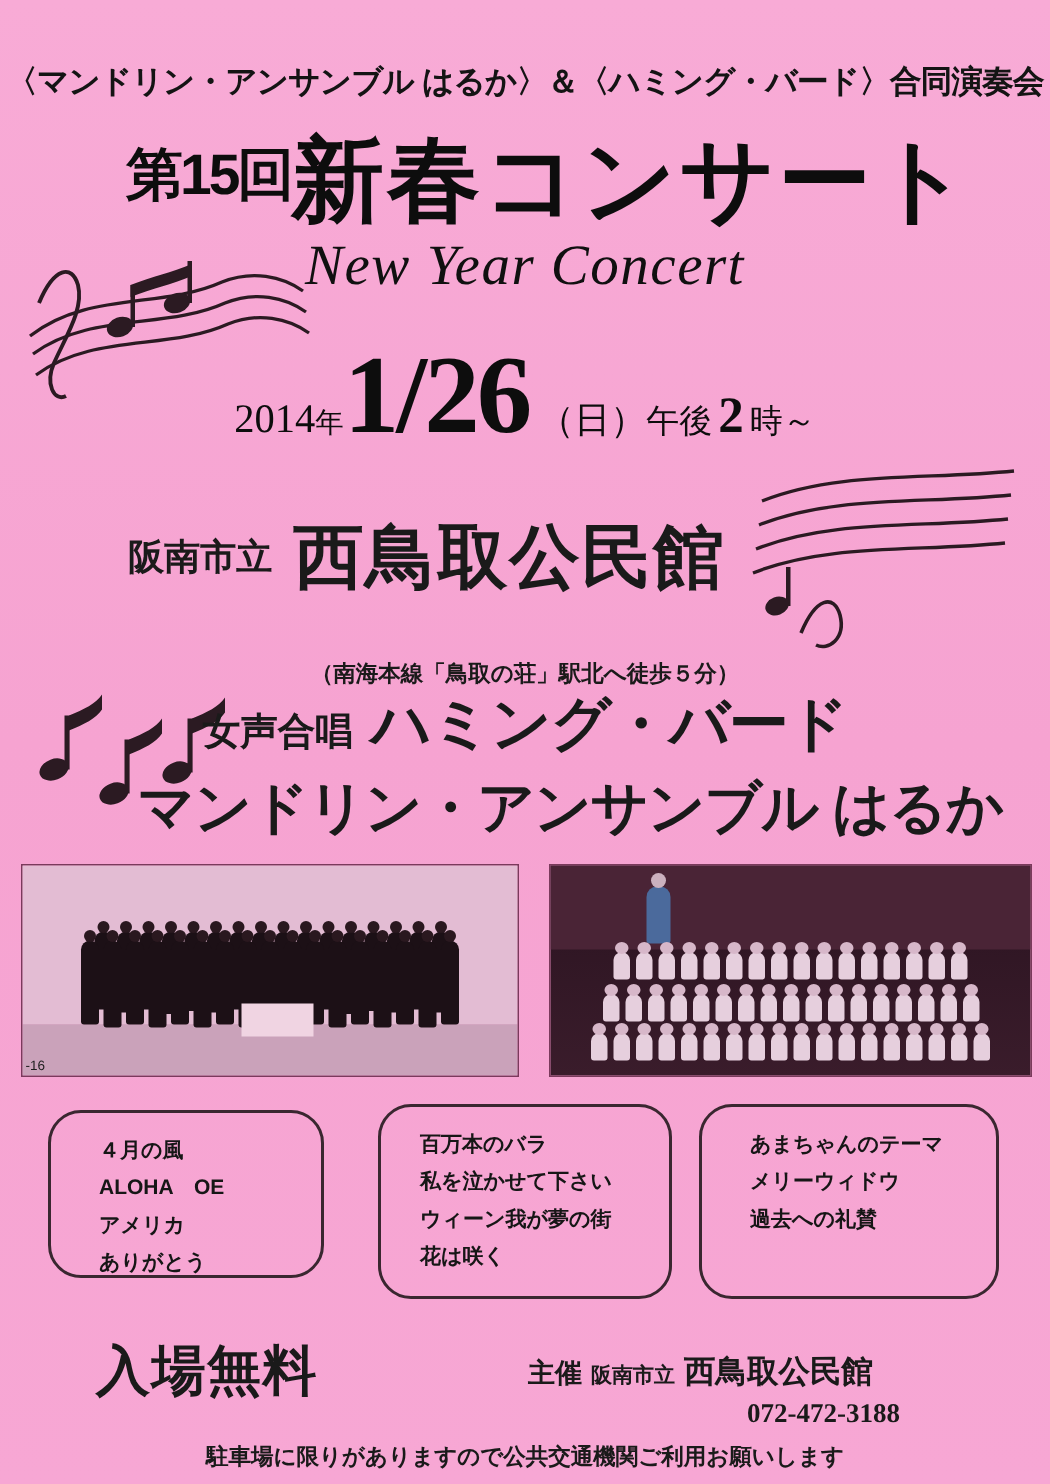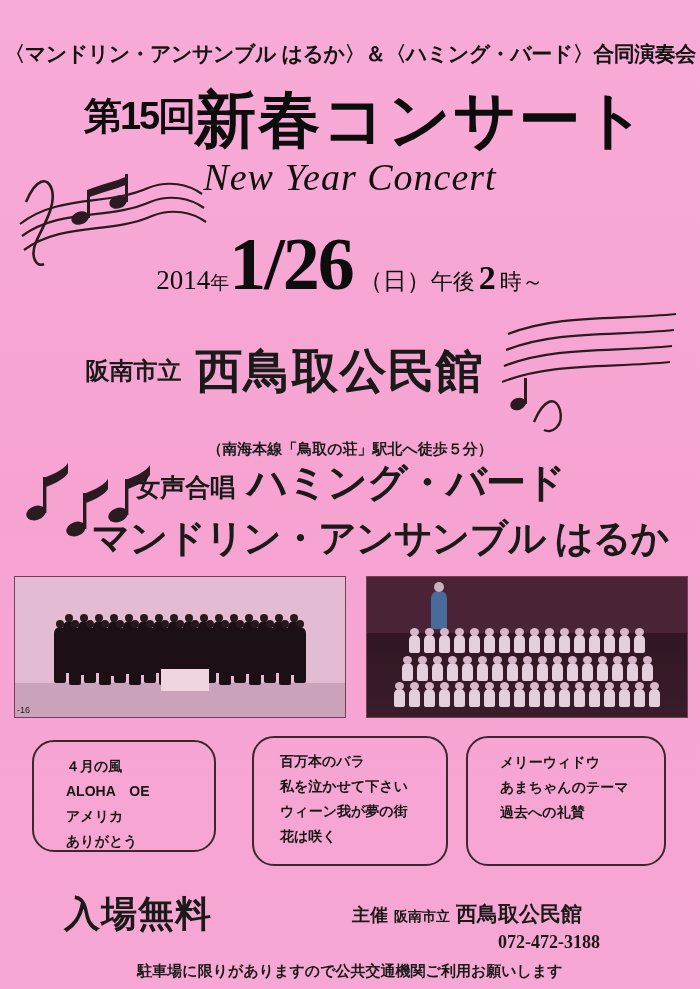--- a/index.html
+++ b/index.html
@@ -291,21 +291,21 @@
     font-weight: bold;
     line-height: 25px;
     white-space: nowrap;
     text-align: center;
     color: #161616;
   }
   .prog-1 { left: 32px;  top: 740px; width: 184px; height: 112px; }
   .prog-2 { left: 252px; top: 736px; width: 196px; height: 130px; }
   .prog-3 { left: 466px; top: 736px; width: 200px; height: 130px; }
   .prog-1 li { text-align: left; padding-left: 22px; }
-  .prog-2 li { text-align: left; padding-left: 16px; font-family: Liberation Mono, monospace; }
+  .prog-2 li { text-align: left; padding-left: 16px; }
   .prog-3 li { text-align: left; padding-left: 22px; }
 
   
   .free-adm {
     position: absolute;
     left: 64px;
     top: 890px;
     font-size: 36px;
     font-weight: bold;
     letter-spacing: 1px;
@@ -536,22 +536,22 @@
     <ul>
       <li>百万本のバラ</li>
       <li>私を泣かせて下さい</li>
       <li>ウィーン我が夢の街</li>
       <li>花は咲く</li>
     </ul>
   </div>
 
   <div class="prog prog-3">
     <ul>
+      <li>あまちゃんのテーマ</li>
       <li>メリーウィドウ</li>
-      <li>あまちゃんのテーマ</li>
       <li>過去への礼賛</li>
     </ul>
   </div>
 
   <div class="free-adm">入場無料</div>
 
   <div class="host-line">
     <span class="lbl">主催</span><span class="city">阪南市立</span><span class="hall">西鳥取公民館</span>
   </div>
 

